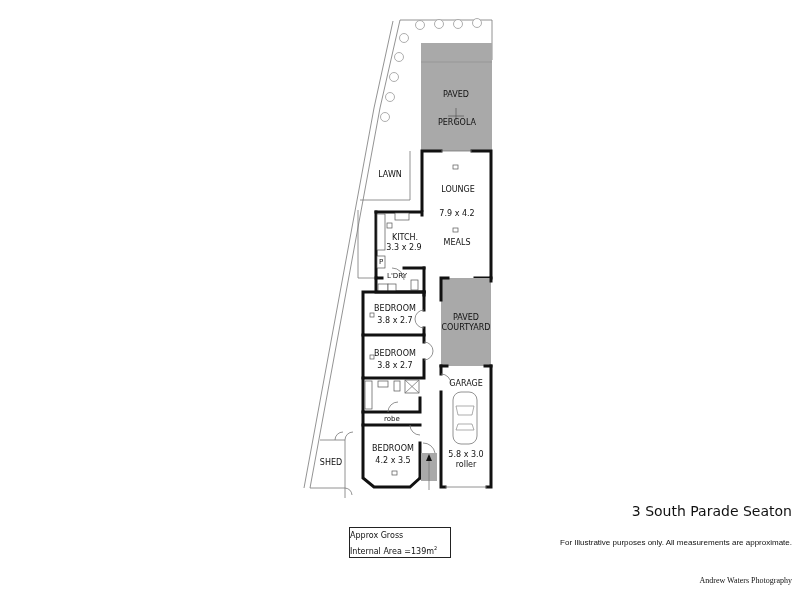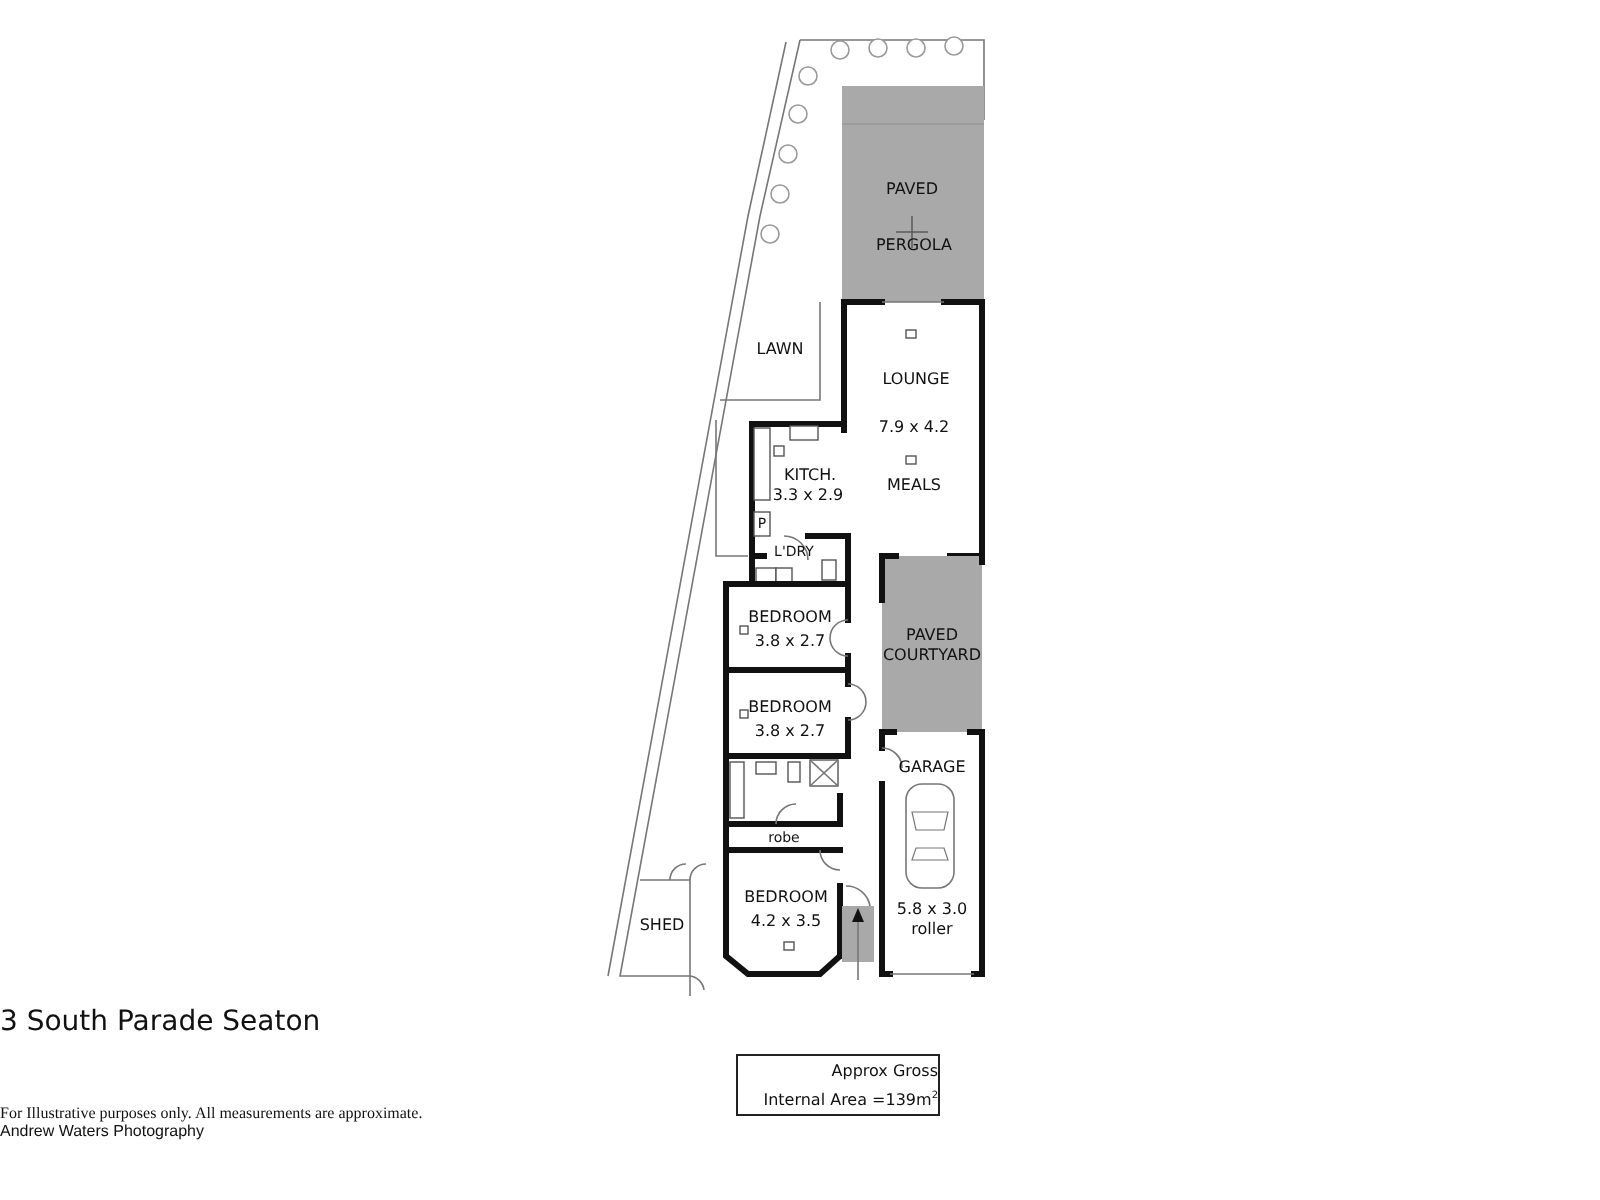--- a/index.html
+++ b/index.html
@@ -5,28 +5,28 @@
   html, body { margin: 0; padding: 0; background: #ffffff; }
   body { width: 800px; height: 600px; position: relative; overflow: hidden;
          font-family: "Liberation Sans", "DejaVu Sans", sans-serif; color: #111; }
   #plan { position: absolute; left: 0; top: 0; width: 800px; height: 600px; }
   .lbl { font-family: "DejaVu Sans", sans-serif; font-size: 8px; fill: #111; text-anchor: middle; }
   .lbl-sm { font-size: 7px; }
   .wall { stroke: #111; stroke-width: 3; fill: none; stroke-linecap: square; }
   .thin { stroke: #777; stroke-width: 0.8; fill: none; }
   .fix { stroke: #555; stroke-width: 0.7; fill: #fff; }
   .paved { fill: #a9a9a9; }
-  .footer { position: absolute; left: 0; width: 792px; text-align: left; }
+  .footer { position: absolute; left: 0; width: 792px; text-align: right; }
   #address { top: 503px; font-size: 14px; font-family: "DejaVu Sans", sans-serif; }
   #area-box { position: absolute; left: 349px; top: 527px; width: 102px; height: 31px;
-              border: 1.5px solid #222; text-align: right; font-size: 8px;
-              font-family: "DejaVu Sans", sans-serif; line-height: 12px; padding-top: 2px; box-sizing: border-box; margin-left: 19px; }
+              border: 1.5px solid #222; text-align: left; font-size: 8px;
+              font-family: "DejaVu Sans", sans-serif; line-height: 12px; padding-top: 2px; box-sizing: border-box; }
   #area-box sup { font-size: 5px; }
-  #disclaimer { top: 552px; font-size: 8px; font-family: Liberation Serif, serif; }
-  #credit { top: 561px; font-size: 8px; font-family: Liberation Sans, sans-serif; }
+  #disclaimer { top: 538px; font-size: 8px; font-family: Liberation Sans, sans-serif; }
+  #credit { top: 576px; font-size: 8px; font-family: Liberation Serif, serif; }
 </style>
 </head>
 <body>
 
 <svg id="plan" viewBox="0 0 800 600" xmlns="http://www.w3.org/2000/svg">
 
   <g>
     <polyline class="thin" points="400,20 492,20 492,60"></polyline>
     <polyline class="thin" points="400,20 380,108 310,488 330,488 345,488"></polyline>
     <polyline class="thin" points="393,21 374,108 304,488"></polyline>

